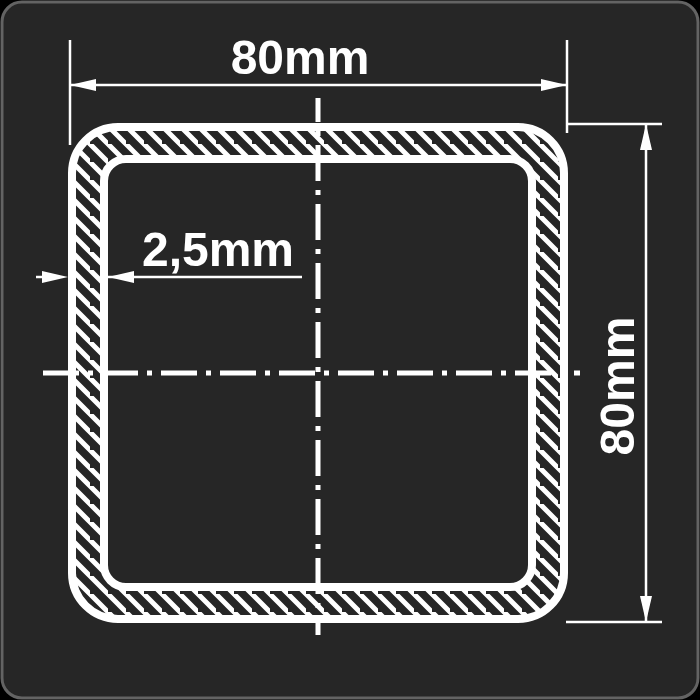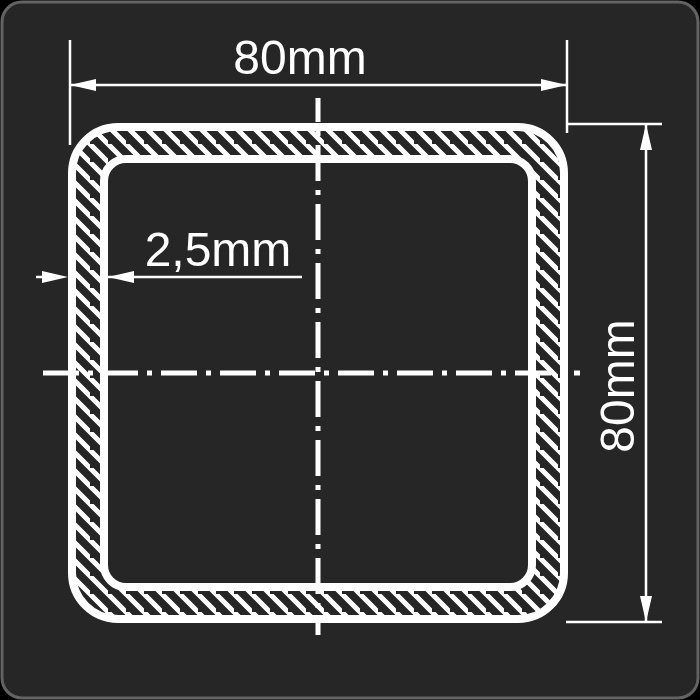--- a/index.html
+++ b/index.html
@@ -8,20 +8,21 @@
     background: #000000;
     width: 700px;
     height: 700px;
     overflow: hidden;
     font-family: "Liberation Sans", sans-serif;
   }
   .stage {
     position: relative;
     width: 700px;
     height: 700px;
+    font-weight: bold;
   }
   svg { display: block; }
   text {
     font-family: "Liberation Sans", "DejaVu Sans", sans-serif;
     font-size: 48px;
     fill: #ffffff;
   }
 </style>
 </head>
 <body>

